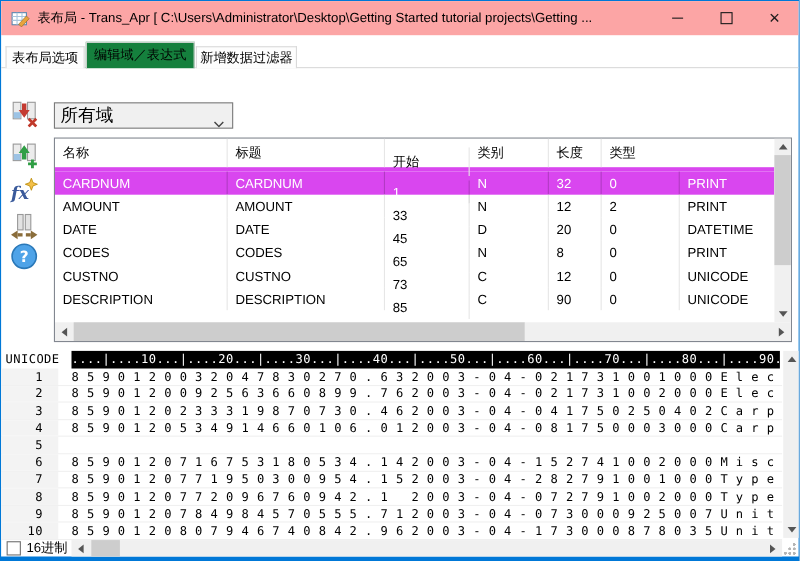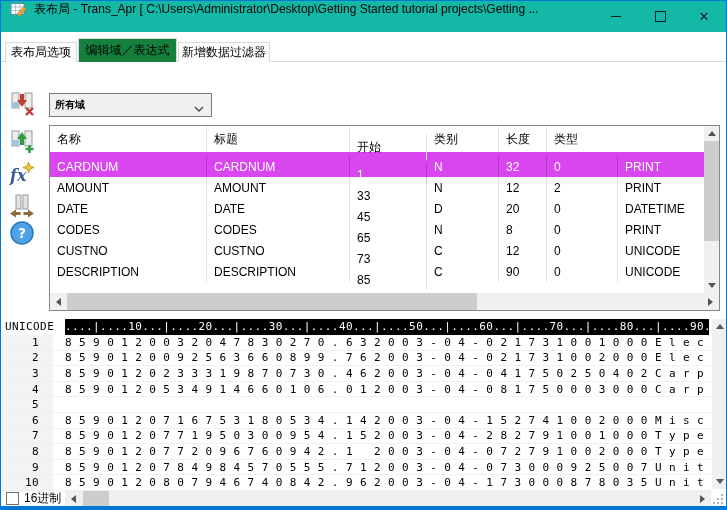--- a/index.html
+++ b/index.html
@@ -1,37 +1,37 @@
 <!DOCTYPE html>
 <html><head>
 <meta charset="utf-8">
 <style>
   html,body{margin:0;padding:0;background:#9ab0c4;font-family:"Liberation Sans","DejaVu Sans",sans-serif;}
   .window{position:relative;width:727px;height:510px;background:#fff;box-sizing:border-box;
     border:1px solid #0078d7;border-bottom:4px solid #0078d7;overflow:hidden;}
   
-  .titlebar{position:absolute;left:0;top:0;width:100%;height:31px;background:#14b8a6;display:flex;align-items:flex-start;}
+  .titlebar{position:absolute;left:0;top:0;width:100%;height:31px;background:#fca5a5;display:flex;align-items:center;}
   .titleicon{margin:0 6px 0 9px;flex:0 0 auto;display:flex;}
   .title{font-size:12px;color:#000;white-space:nowrap;overflow:hidden;flex:1 1 auto;}
   .winbtns{display:flex;height:31px;flex:0 0 auto;}
   .winbtn{width:44px;height:31px;display:flex;align-items:center;justify-content:center;color:#1a1a1a;font-size:12px;cursor:default;}
   .glyph-min{display:block;width:10px;height:1px;background:#1a1a1a;}
   .glyph-max{display:block;width:9px;height:9px;border:1px solid #1a1a1a;}
   .glyph-close{font-size:13px;line-height:1;}
   
   .tabstrip{position:absolute;left:0;top:37px;width:100%;height:24px;}
   .tabstrip::after{content:"";position:absolute;left:0;right:0;bottom:0;height:1px;background:#d9d9d9;}
   .tab{position:absolute;bottom:0;height:20px;background:#fdfdfd;border:1px solid #d9d9d9;border-bottom:none;
     display:flex;align-items:center;justify-content:center;font-size:12px;color:#000;box-sizing:border-box;z-index:1;}
   .tab.active{height:24px;background:#15803d;z-index:3;}
   
   .toolbtn{position:absolute;left:7px;width:28px;height:28px;display:flex;align-items:flex-end;justify-content:center;}
   
   .dropdown{position:absolute;left:48px;top:92px;width:163px;height:24px;background:#f0f0f0;border:1px solid #7a7a7a;
-    box-sizing:border-box;display:flex;align-items:center;font-size:10px;color:#000;padding-left:5px;font-weight:bold;}
+    box-sizing:border-box;display:flex;align-items:center;font-size:16px;color:#000;padding-left:5px;}
   .dropdown .chev{position:absolute;right:7px;top:9px;}
   
   .fieldpanel{position:absolute;left:48px;top:124px;width:671px;height:186px;border:1px solid #828790;
     box-sizing:border-box;background:#fff;overflow:hidden;}
   .ftable{position:absolute;left:0;top:0;width:654px;}
   .frow{display:flex;height:21px;align-items:center;}
   .fhead{height:26px;border-bottom:4px solid #d946ef;}
   .fcell{box-sizing:border-box;padding-left:7px;font-size:12px;color:#000;border-right:1px solid #e6e6e6;
     height:100%;display:flex;align-items:center;overflow:hidden;white-space:nowrap;}
   .c0{width:157px;}.c1{width:143px;}.c2{width:77px;margin-top:16px;}.c3{width:72px;}.c4{width:48px;}.c5{width:71px;}.c6{width:86px;border-right:none;}

